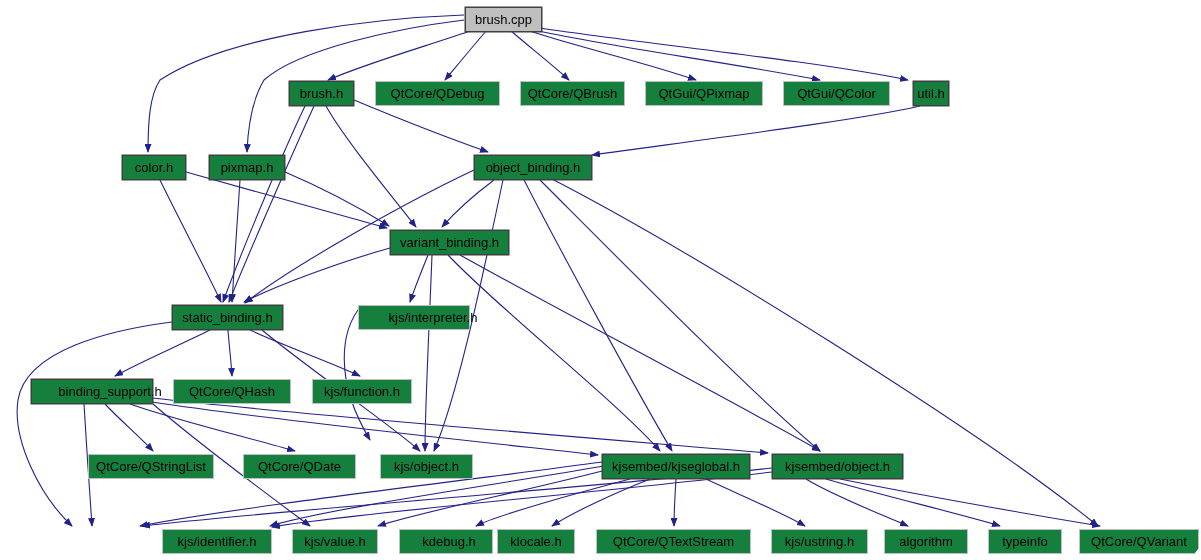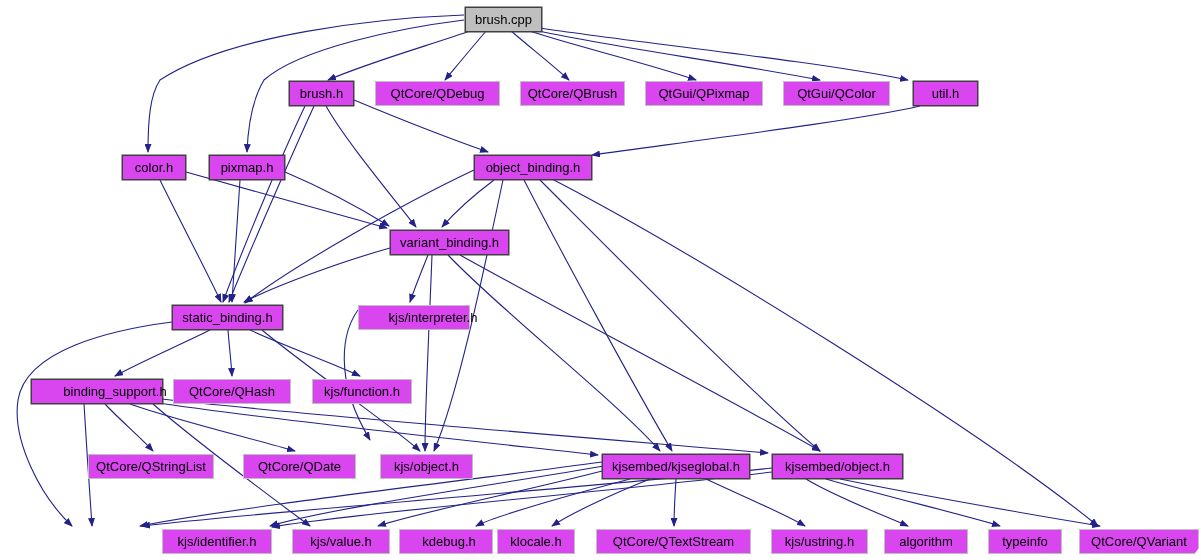--- a/index.html
+++ b/index.html
@@ -28,21 +28,21 @@
     position: absolute;
     box-sizing: border-box;
     display: flex;
     align-items: center;
     justify-content: center;
     height: 25px;
     font-size: 13px;
     line-height: 1;
     color: #000000;
     white-space: nowrap;
-    background: #d946ef;
+    background: #15803d;
     border: 1px solid #c0c0c0;
     z-index: 2;
   }
   .node.local {
     border: 1px solid #404040;
     box-shadow: 0 0 0 0.5px #404040;
   }
   .node.current {
     background: #bfbfbf;
     border: 1px solid #404040;
@@ -114,38 +114,38 @@
         <path d="M 920,106 C 860,120 700,140 592,155" fill="none" stroke="#22228a" stroke-width="1.1" marker-end="url(#arrowhead)"></path>
       </g>
   </svg>
   <div id="nodes-layer">
       <div class="node current" style="left: 465px; top: 7px; width: 77px;">brush.cpp</div>
       <div class="node local" style="left: 289px; top: 81px; width: 65px;">brush.h</div>
       <div class="node external" style="left: 375px; top: 81px; width: 125px;">QtCore/QDebug</div>
       <div class="node external" style="left: 520px; top: 81px; width: 105px;">QtCore/QBrush</div>
       <div class="node external" style="left: 645px; top: 81px; width: 118px;">QtGui/QPixmap</div>
       <div class="node external" style="left: 783px; top: 81px; width: 107px;">QtGui/QColor</div>
-      <div class="node local" style="left: 913px; top: 81px; width: 65px;">util.h</div>
+      <div class="node local" style="left: 913px; top: 81px; width: 36px;">util.h</div>
       <div class="node local" style="left: 122px; top: 155px; width: 64px;">color.h</div>
       <div class="node local" style="left: 209px; top: 155px; width: 76px;">pixmap.h</div>
       <div class="node local" style="left: 474px; top: 155px; width: 118px;">object_binding.h</div>
       <div class="node local" style="left: 390px; top: 230px; width: 119px;">variant_binding.h</div>
       <div class="node local" style="left: 172px; top: 305px; width: 111px;">static_binding.h</div>
       <div class="node external" style="left: 358px; top: 305px; width: 112px; padding-left: 38px;">kjs/interpreter.h</div>
-      <div class="node local" style="left: 31px; top: 379px; width: 132px; padding-left: 36px;">binding_support.h</div>
+      <div class="node local" style="left: 31px; top: 379px; width: 122px; padding-left: 36px;">binding_support.h</div>
       <div class="node external" style="left: 173px; top: 379px; width: 118px;">QtCore/QHash</div>
       <div class="node external" style="left: 312px; top: 379px; width: 100px;">kjs/function.h</div>
       <div class="node external" style="left: 88px; top: 454px; width: 126px;">QtCore/QStringList</div>
       <div class="node external" style="left: 243px; top: 454px; width: 113px;">QtCore/QDate</div>
       <div class="node external" style="left: 380px; top: 454px; width: 93px;">kjs/object.h</div>
       <div class="node local" style="left: 602px; top: 454px; width: 148px;">kjsembed/kjseglobal.h</div>
       <div class="node local" style="left: 772px; top: 454px; width: 131px;">kjsembed/object.h</div>
       <div class="node external" style="left: 44px; top: 529px; width: 97px; margin-top: 32px;">kdemacros.h</div>
       <div class="node external" style="left: 162px; top: 529px; width: 110px;">kjs/identifier.h</div>
-      <div class="node external" style="left: 292px; top: 529px; width: 98px;">kjs/value.h</div>
+      <div class="node external" style="left: 292px; top: 529px; width: 86px;">kjs/value.h</div>
       <div class="node external" style="left: 399px; top: 529px; width: 94px; padding-left: 6px;">kdebug.h</div>
       <div class="node external" style="left: 497px; top: 529px; width: 78px;">klocale.h</div>
       <div class="node external" style="left: 596px; top: 529px; width: 155px;">QtCore/QTextStream</div>
       <div class="node external" style="left: 771px; top: 529px; width: 97px;">kjs/ustring.h</div>
       <div class="node external" style="left: 884px; top: 529px; width: 84px;">algorithm</div>
       <div class="node external" style="left: 988px; top: 529px; width: 74px;">typeinfo</div>
       <div class="node external" style="left: 1079px; top: 529px; width: 120px;">QtCore/QVariant</div>
     </div>
 </div>
 

